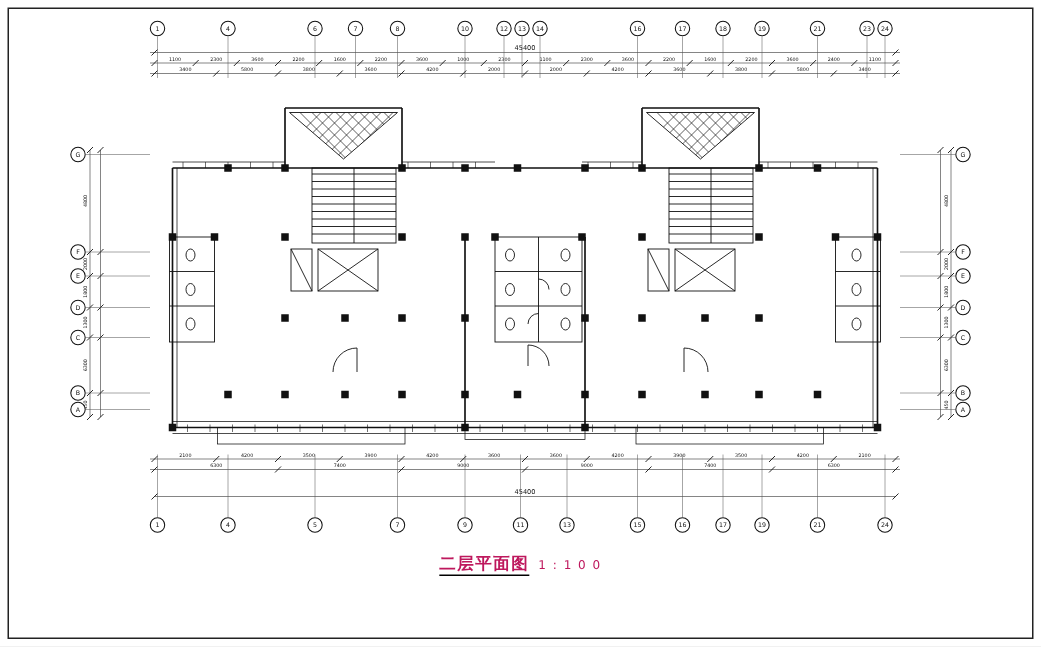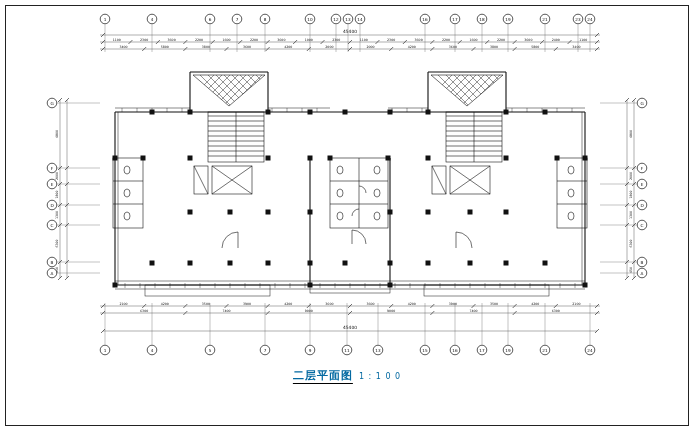--- a/index.html
+++ b/index.html
@@ -1,21 +1,21 @@
 <!DOCTYPE html>
 <html><head>
 <meta charset="utf-8">
 <style>
   html,body{margin:0;padding:0;background:#e8e8e8;}
   .sheet{position:relative;width:694px;height:431px;background:#fff;overflow:hidden;
          font-family:"DejaVu Sans",sans-serif;}
   .frame{position:absolute;left:5px;top:5px;right:5px;bottom:5px;border:1.6px solid #222;}
   svg{position:absolute;left:0;top:0;}
   .title{position:absolute;left:50%;top:364px;transform:translateX(-50%);
-         white-space:nowrap;color:#0369a1;}
+         white-space:nowrap;color:#be185d;}
   .title-cn{font-size:11px;font-weight:bold;border-bottom:1.6px solid #000;padding-bottom:1px;letter-spacing:1px;}
   .title-scale{font-size:8px;margin-left:6px;letter-spacing:1px;}
 </style>
 </head>
 <body>
 
 <div class="sheet">
   <div class="frame"></div>
 
   <svg id="plan" width="694" height="431" viewBox="0 0 694 431">

